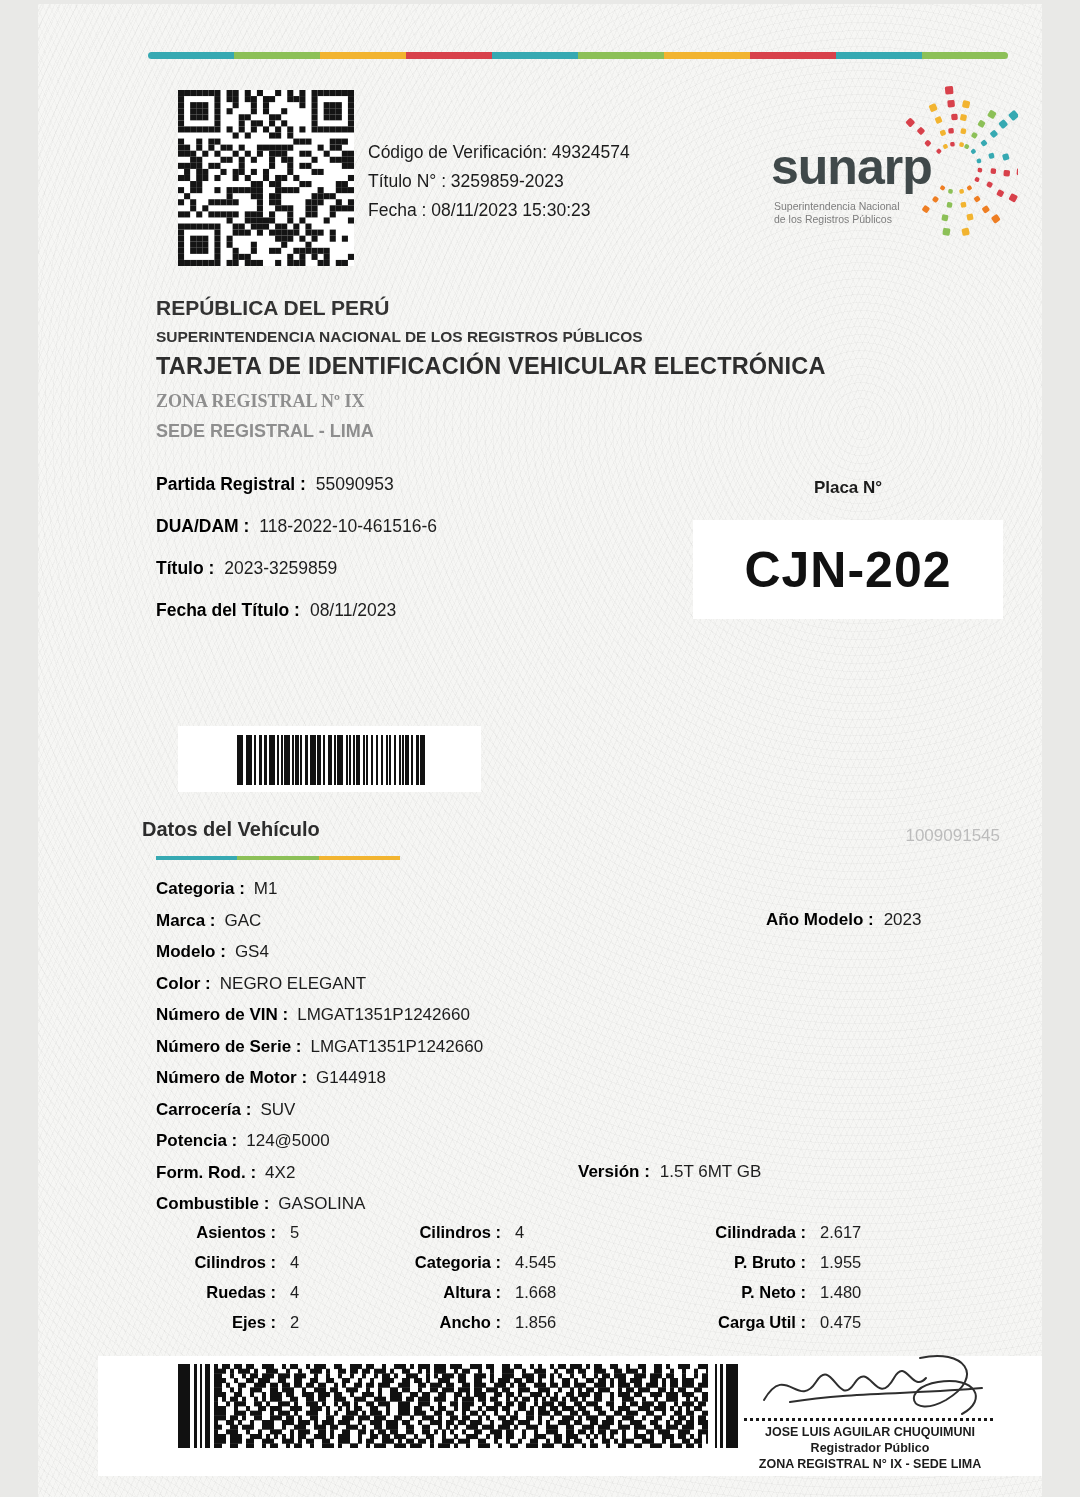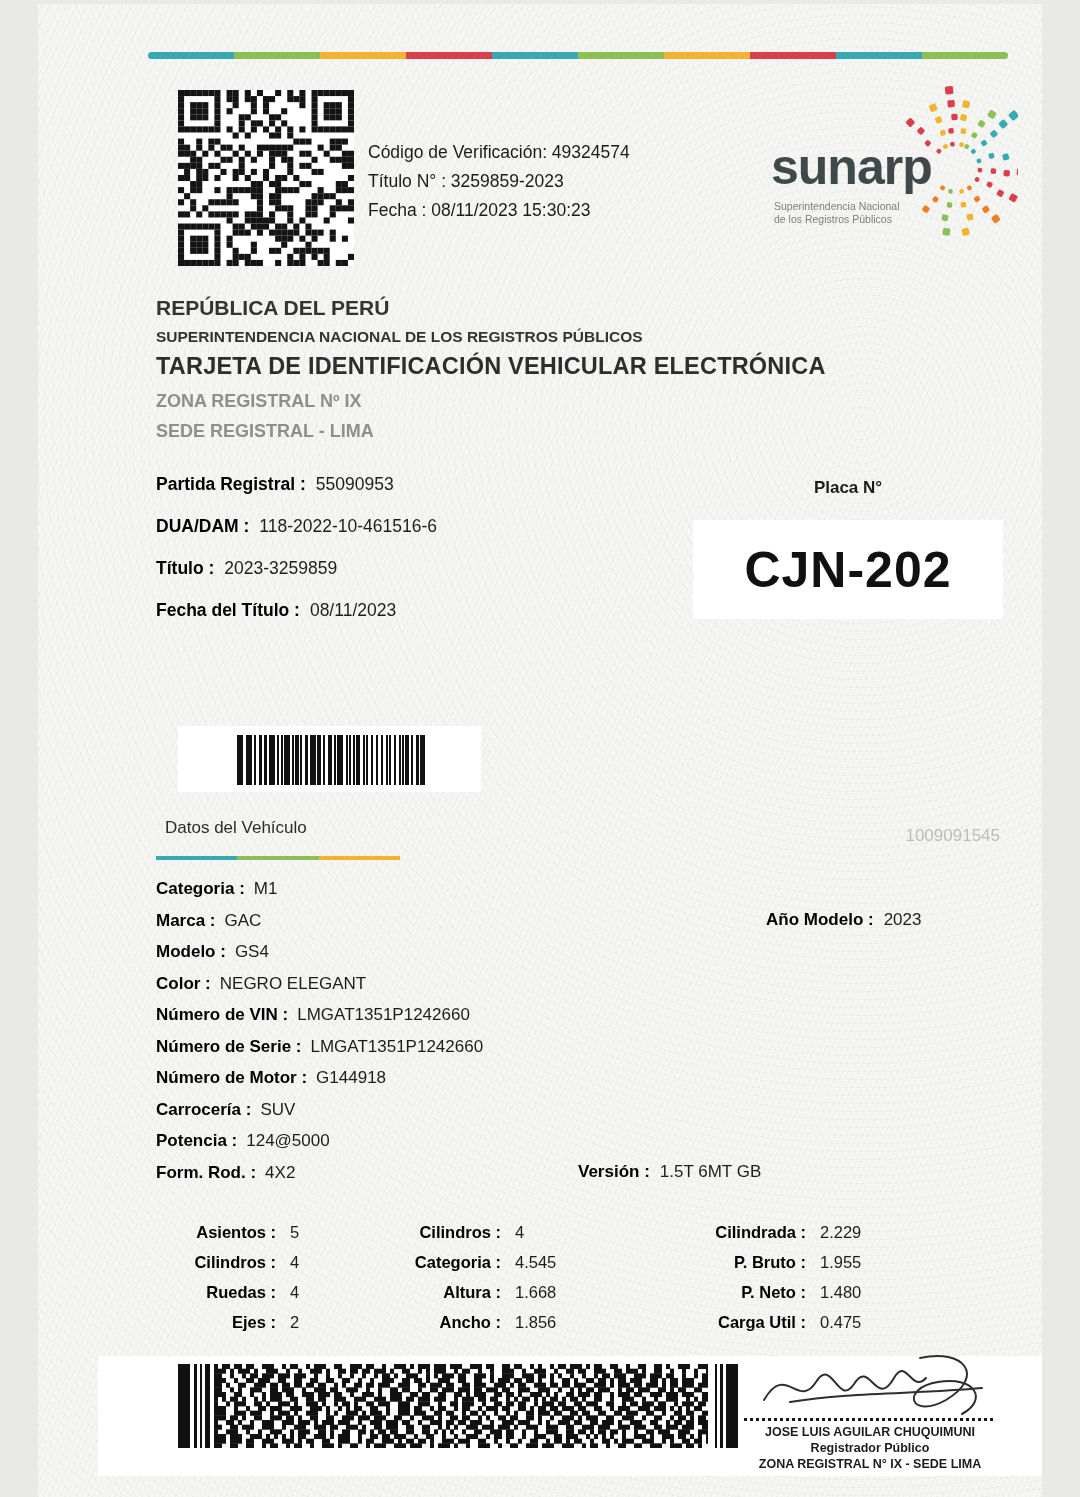--- a/index.html
+++ b/index.html
@@ -21,36 +21,36 @@
   .verif{left:330px;top:134px;font-size:17.5px;line-height:29px;color:#1b1b1b;}
   
   .logo-name{left:733px;top:134px;font-size:50px;font-weight:700;letter-spacing:-1px;color:#40494a;}
   .logo-sub{left:736px;top:196px;font-size:10.5px;line-height:13px;color:#7d7d7d;}
   .starburst{left:798px;top:76px;width:182px;height:158px;}
   
   .headings{left:118px;top:292px;}
   .h-country{font-size:21px;font-weight:700;color:#333;}
   .h-inst{font-size:15.5px;font-weight:700;color:#333;margin-top:8px;}
   .h-title{font-size:23.5px;font-weight:700;color:#2d2d2d;margin-top:7px;letter-spacing:.2px;}
-  .h-zone{font-size:18px;font-weight:700;color:#8e8e8e;margin-top:11px;}
+  .h-zone{font-size:18px;font-weight:700;color:#8e8e8e;margin-top:11px;font-family:Liberation Serif, serif;}
   .h-sede{font-size:18px;font-weight:700;color:#8e8e8e;margin-top:9px;}
   
   .regblock{left:118px;top:470px;}
   .reg-row{margin-bottom:20px;font-size:17.5px;height:22px;}
   .lbl{font-weight:700;color:#000;}
   .val{color:#1d1d1d;margin-left:10px;text-align:right;}
   
   .plate-label{left:655px;top:474px;width:310px;text-align:center;font-size:17px;font-weight:700;}
   .plate-box{left:655px;top:516px;width:310px;height:99px;background:#fff;display:flex;align-items:center;justify-content:center;}
   .plate-box .plate-no{font-size:50px;font-weight:700;letter-spacing:1px;color:#111;}
   
   .band1{left:140px;top:722px;width:303px;height:66px;background:#fff;}
   .barcode1{left:198px;top:731px;width:192px;height:50px;}
   
-  .sec-title{left:127px;top:814px;font-size:17px;font-weight:400;color:#2c2c2c;}
+  .sec-title{left:104px;top:814px;font-size:20px;font-weight:700;color:#2c2c2c;}
   .sec-underline{left:118px;top:852px;width:244px;height:4px;display:flex;}
   .sec-underline span{flex:1;}
   .watermark{left:818px;top:822px;width:144px;text-align:right;font-size:17px;color:#bcbcbc;}
   
   .vblock{left:118px;top:874px;}
   .v-row{display:flex;gap:9px;font-size:17px;line-height:22px;margin-bottom:9.5px;white-space:nowrap;}
   .v-row .lbl{color:#000;}
   .side-field{font-size:17px;white-space:nowrap;}
   .f-year{left:728px;top:906px;}
   .f-version{left:540px;top:1158px;}
@@ -665,20 +665,24 @@
         <span class="val2">SUV</span>
       </div>
     <div class="v-row">
         <span class="lbl">Potencia :</span>
         <span class="val2">124@5000</span>
       </div>
     <div class="v-row">
         <span class="lbl">Form. Rod. :</span>
         <span class="val2">4X2</span>
       </div>
+    <div class="v-row">
+        <span class="lbl">Combustible :</span>
+        <span class="val2">GASOLINA</span>
+      </div>
   </div>
 
   <div class="abs side-field f-year">
     <span class="lbl">Año Modelo :</span><span class="val">2023</span>
   </div>
   <div class="abs side-field f-version">
     <span class="lbl">Versión :</span><span class="val">1.5T 6MT GB</span>
   </div>
 
   <div class="abs spec-col col1">
@@ -713,21 +717,21 @@
         <span class="s-val">1.668</span>
       </div>
     <div class="s-row">
         <span class="s-lbl">Ancho :</span>
         <span class="s-val">1.856</span>
       </div>
   </div>
   <div class="abs spec-col col3">
     <div class="s-row">
         <span class="s-lbl">Cilindrada :</span>
-        <span class="s-val">2.229</span>
+        <span class="s-val">2.617</span>
       </div>
     <div class="s-row">
         <span class="s-lbl">P. Bruto :</span>
         <span class="s-val">1.955</span>
       </div>
     <div class="s-row">
         <span class="s-lbl">P. Neto :</span>
         <span class="s-val">1.480</span>
       </div>
     <div class="s-row">

